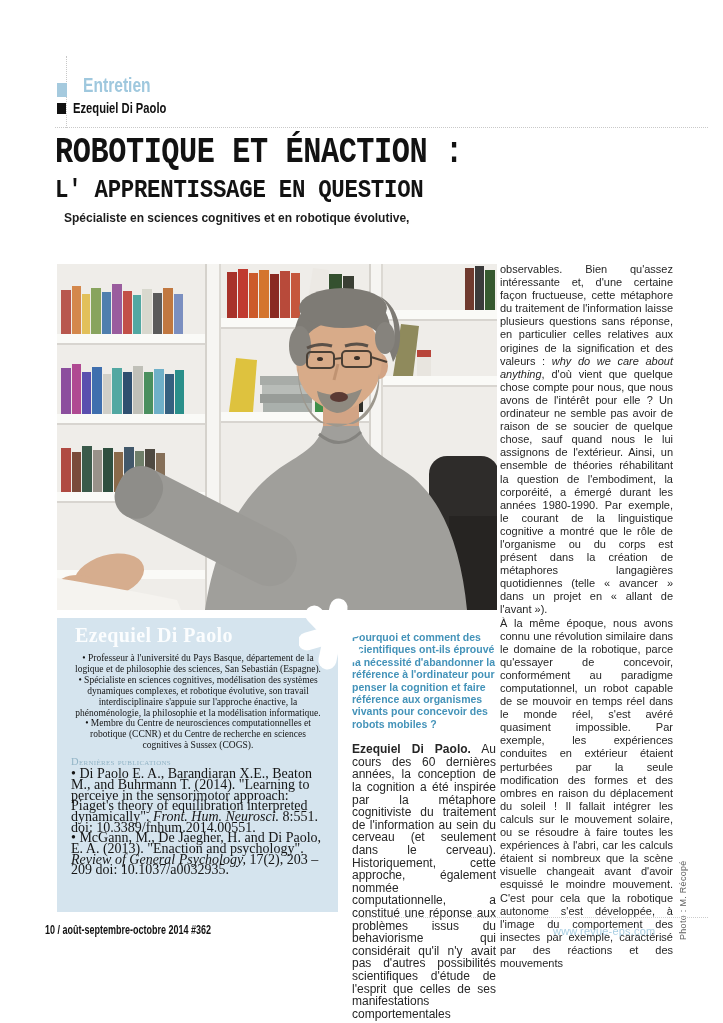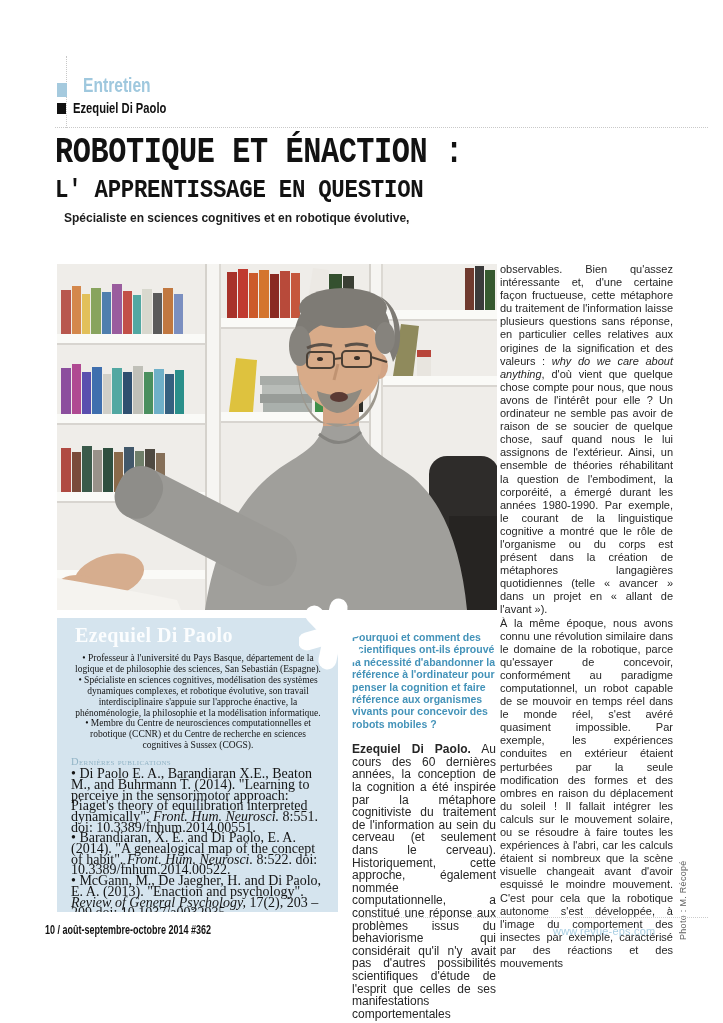--- a/index.html
+++ b/index.html
@@ -235,21 +235,20 @@
   <div class="abs bio-box">
     <div class="bio-title">Ezequiel Di Paolo</div>
     <div class="bio-bullets">
         <div>• Professeur à l'université du Pays Basque, département de la logique et de philosophie des sciences, San Sebastián (Espagne).</div>
         <div>• Spécialiste en sciences cognitives, modélisation des systèmes dynamiques complexes, et robotique évolutive, son travail interdisciplinaire s'appuie sur l'approche énactive, la phénoménologie, la philosophie et la modélisation informatique.</div>
         <div>• Membre du Centre de neurosciences computationnelles et robotique (CCNR) et du Centre de recherche en sciences cognitives à Sussex (COGS).</div>
       </div>
     <div class="pub-label">Dernières publications</div>
     <div class="pub-list">
         <div><span>• Di Paolo E. A., Barandiaran X.E., Beaton M., and Buhrmann T. (2014). "Learning to perceive in the sensorimotor approach: Piaget's theory of equilibration interpreted dynamically". </span><span class="it">Front. Hum. Neurosci.</span><span> 8:551. doi: 10.3389/fnhum.2014.00551.</span></div>
-        <div><span>• Barandiaran, X. E. and Di Paolo, E. A. (2014). "A genealogical map of the concept of habit". </span><span class="it">Front. Hum. Neurosci.</span><span> 8:522. doi: 10.3389/fnhum.2014.00522.</span></div>
         <div><span>• McGann, M., De Jaegher, H. and Di Paolo, E. A. (2013). "Enaction and psychology". </span><span class="it">Review of General Psychology,</span><span> 17(2), 203 – 209 doi: 10.1037/a0032935.</span></div>
       </div>
 
   </div>
 
   <div class="abs star">
     <svg width="68" height="78" viewBox="0 0 68 78" xmlns="http://www.w3.org/2000/svg">
       <g transform="translate(34,39)">
         <g transform="rotate(12)">
           <rect x="-9" y="-36" width="18" height="72" rx="9" fill="#ffffff"></rect>

